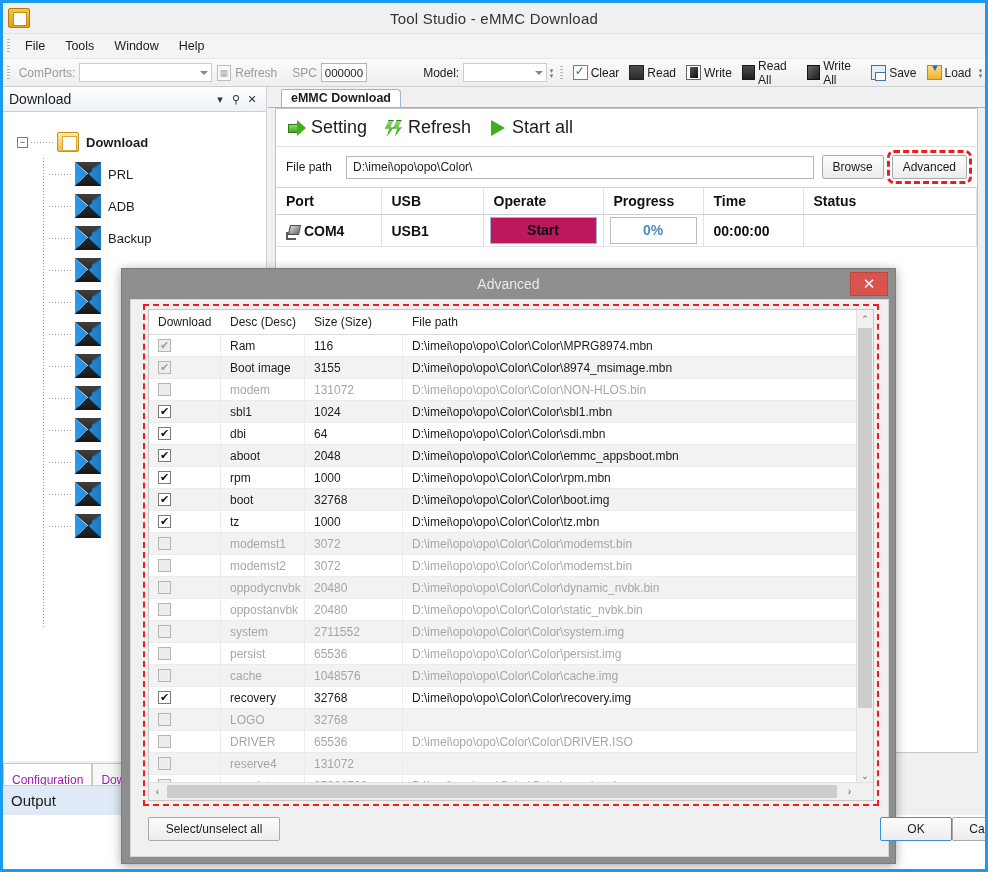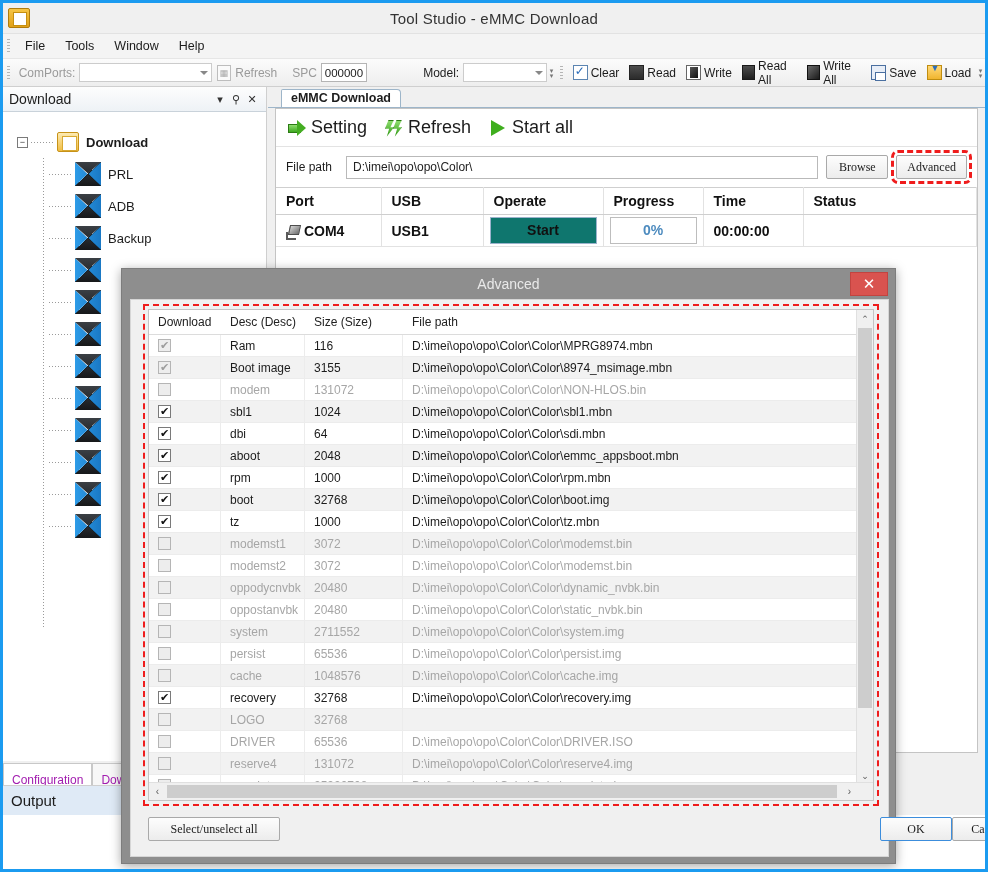--- a/index.html
+++ b/index.html
@@ -214,21 +214,21 @@
   .filepath-row { display: flex; align-items: center; height: 40px; padding: 0 10px; gap: 8px; }
   .fp-label { font-size: 12px; color: #1c1c1c; width: 52px; }
   .fp-input {
     flex: 1; height: 23px; background: #fff; border: 1px solid #b9b9b9;
     display: flex; align-items: center; padding: 0 6px; font-size: 12px; color: #222;
   }
   .btn {
     height: 24px; min-width: 62px; padding: 0 10px;
     background: linear-gradient(#fdfdfd,#ececec); border: 1px solid #a9a9a9;
     font-size: 12px; color: #1c1c1c; display: inline-flex;
-    align-items: center; justify-content: center; border-radius: 2px; font-family: Liberation Serif, serif;
+    align-items: center; justify-content: center; border-radius: 2px;
   }
   .btn.highlight { outline: 3px dashed #ef1c1c; outline-offset: 2px; }
 
   .grid { width: 100%; border-collapse: collapse; }
   .grid th {
     font-size: 14px; font-weight: bold; color: #111; text-align: left;
     padding: 5px 0 5px 10px; background: #fff;
     border-top: 1px solid #cfcfcf; border-bottom: 1px solid #cfcfcf;
     border-right: 1px solid #e2e2e2;
   }
@@ -236,21 +236,21 @@
     font-size: 14px; font-weight: bold; color: #111; padding: 6px 0 6px 10px;
     border-bottom: 1px solid #e2e2e2; border-right: 1px solid #e2e2e2; height: 32px;
   }
   .port-ico { display: inline-block; width: 14px; height: 13px; position: relative; vertical-align: -2px; }
   .port-ico::before { content:""; position:absolute; left:3px; top:0; width:9px; height:8px;
                       background:linear-gradient(135deg,#d6d6d6,#6f6f6f); border:1px solid #4d4d4d; transform: skewX(-12deg); }
   .port-ico::after { content:""; position:absolute; left:0; top:7px; width:8px; height:6px;
                      border-left:2px solid #5a5a5a; border-bottom:2px solid #5a5a5a; }
   .cell-btn {
     display: block; margin: 0 6px; height: 27px; line-height: 25px; text-align: center;
-    background: #0f766e; border: 1px solid #9bb3cc; font-size: 14px; font-weight: bold; color: #111;
+    background: #be185d; border: 1px solid #9bb3cc; font-size: 14px; font-weight: bold; color: #111;
   }
   .cell-progress {
     display: block; margin: 0 6px; height: 27px; line-height: 25px; text-align: center;
     background: #fff; border: 1px solid #bdbdbd; font-size: 14px; font-weight: bold; color: #4d8bbf;
   }
 
   
   .modal {
     position: absolute; left: 118px; top: 265px; width: 775px; height: 596px;
     background: #8e8e8e; box-shadow: 0 2px 10px rgba(0,0,0,.35);
@@ -772,21 +772,20 @@
               <div class="c-desc">DRIVER</div>
               <div class="c-size">65536</div>
               <div class="c-path">D:\imei\opo\opo\Color\Color\DRIVER.ISO</div>
             </div>
             <div class="adv-row disabled alt">
               <div class="c-dl">
                 <span class="cb dis"></span>
               </div>
               <div class="c-desc">reserve4</div>
               <div class="c-size">131072</div>
-              <div class="c-path">D:\imei\opo\opo\Color\Color\reserve4.img</div>
             </div>
             <div class="adv-row disabled">
               <div class="c-dl">
                 <span class="cb dis"></span>
               </div>
               <div class="c-desc">userdata</div>
               <div class="c-size">25920708</div>
               <div class="c-path">D:\imei\opo\opo\Color\Color\userdata.img</div>
             </div>
           </div>

